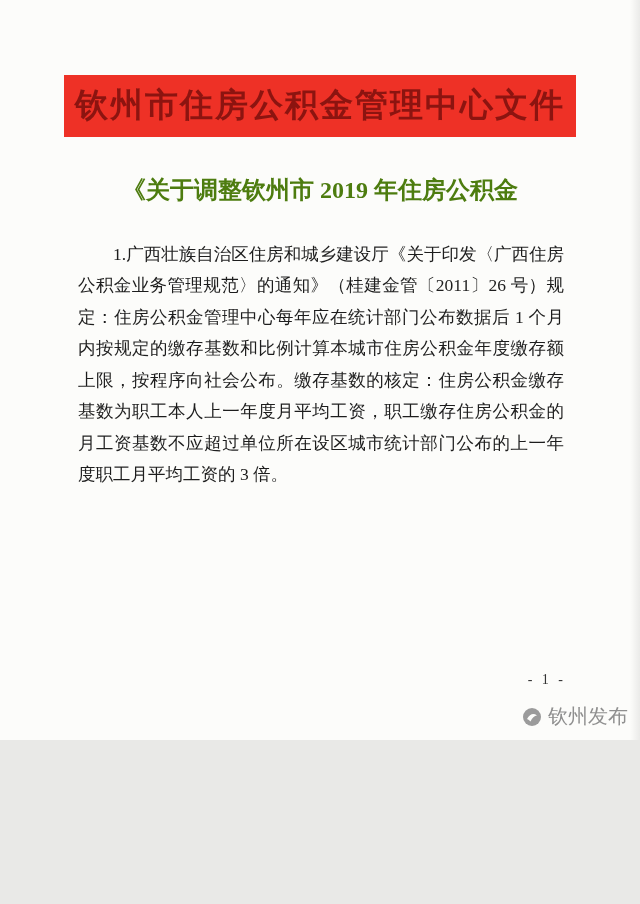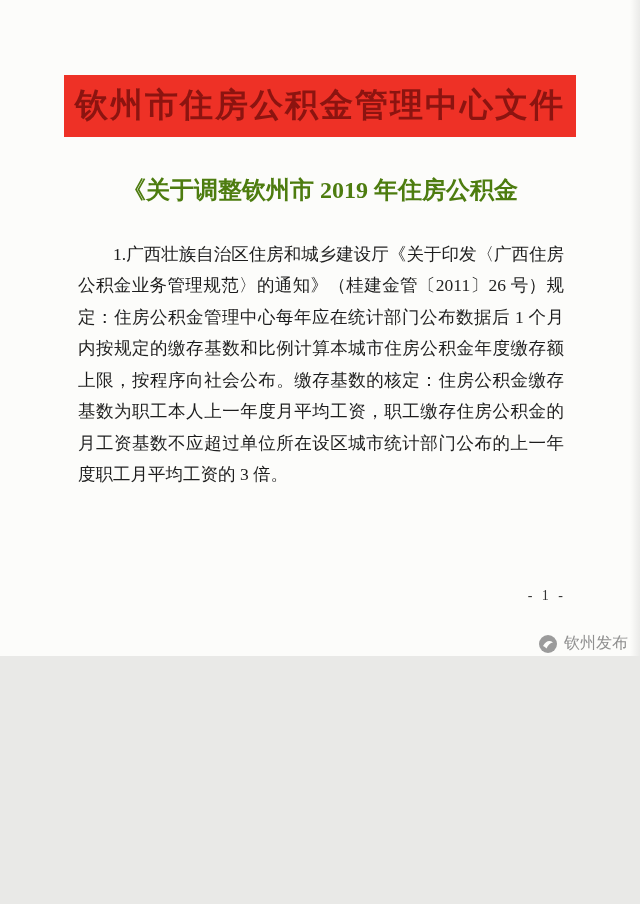--- a/index.html
+++ b/index.html
@@ -1,20 +1,20 @@
 <!DOCTYPE html>
 <html style="--banner-bg: #ee3126; --banner-text: #8c1410;"><head>
 <meta charset="utf-8">
 <style>
   * { margin: 0; padding: 0; box-sizing: border-box; }
   html, body { background: #e9e9e7; }
   .page {
     position: relative;
     width: 640px;
-    height: 656px;
+    height: 740px;
     margin: 0 auto;
     background: #fcfcfa;
     font-family: "Liberation Serif", serif;
     color: #1c1c1c;
     overflow: hidden;
   }
   
   .page::after {
     content: "";
     position: absolute;
@@ -62,26 +62,26 @@
     position: absolute;
     right: 74px;
     bottom: 52px;
     font-size: 14px;
     letter-spacing: 3px;
     color: #333;
   }
   .watermark {
     position: absolute;
     right: 12px;
-    bottom: 2px;
+    bottom: 10px;
     display: flex;
     align-items: center;
     gap: 6px;
     color: #8f8f8f;
-    font-size: 16px;
+    font-size: 20px;
     font-family: "Liberation Sans", sans-serif;
   }
   .watermark svg { display: block; }
 </style>
 </head>
 <body>
 
 <div class="page">
 
   <div class="red-banner">钦州市住房公积金管理中心文件</div>

